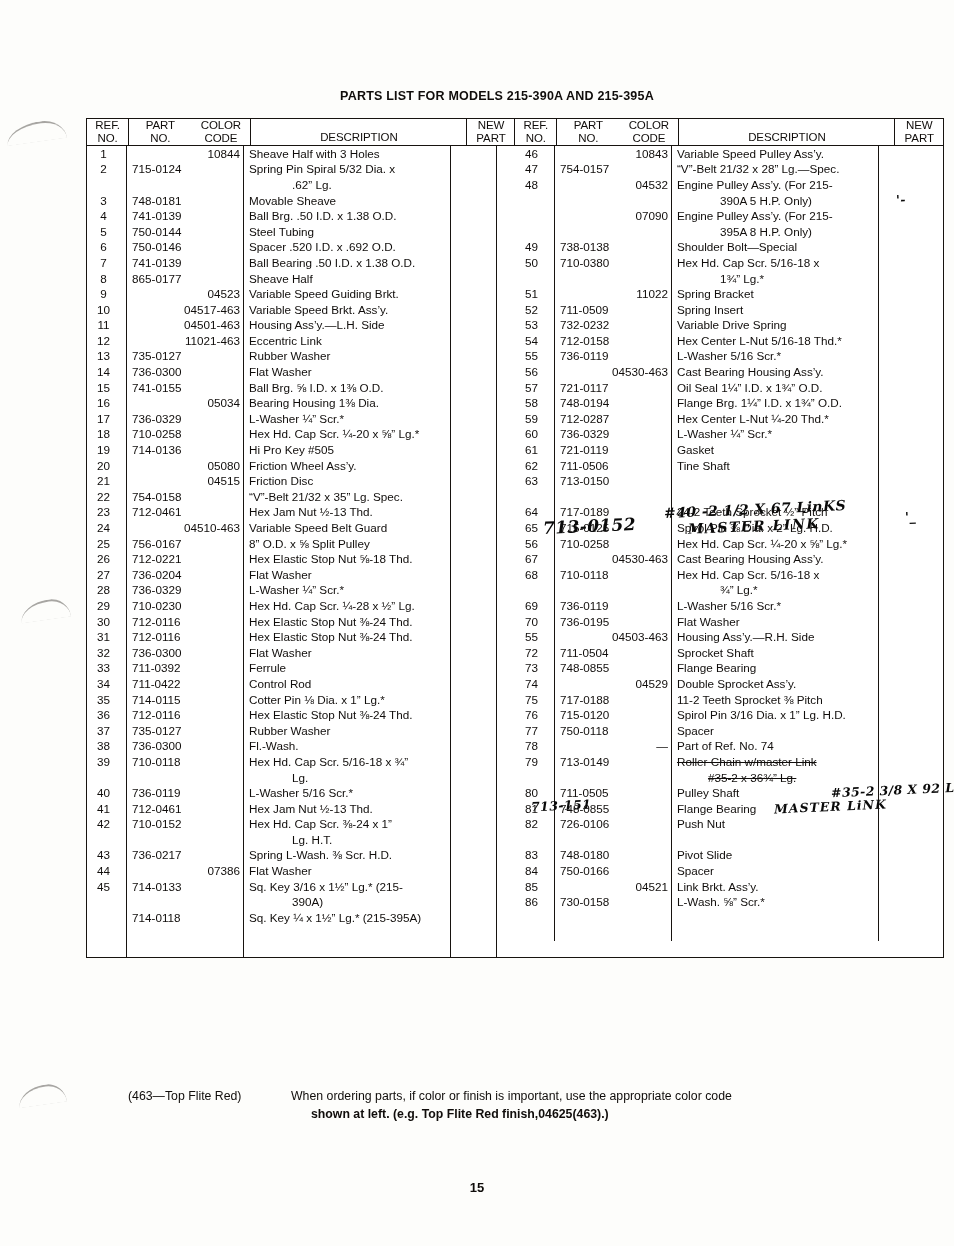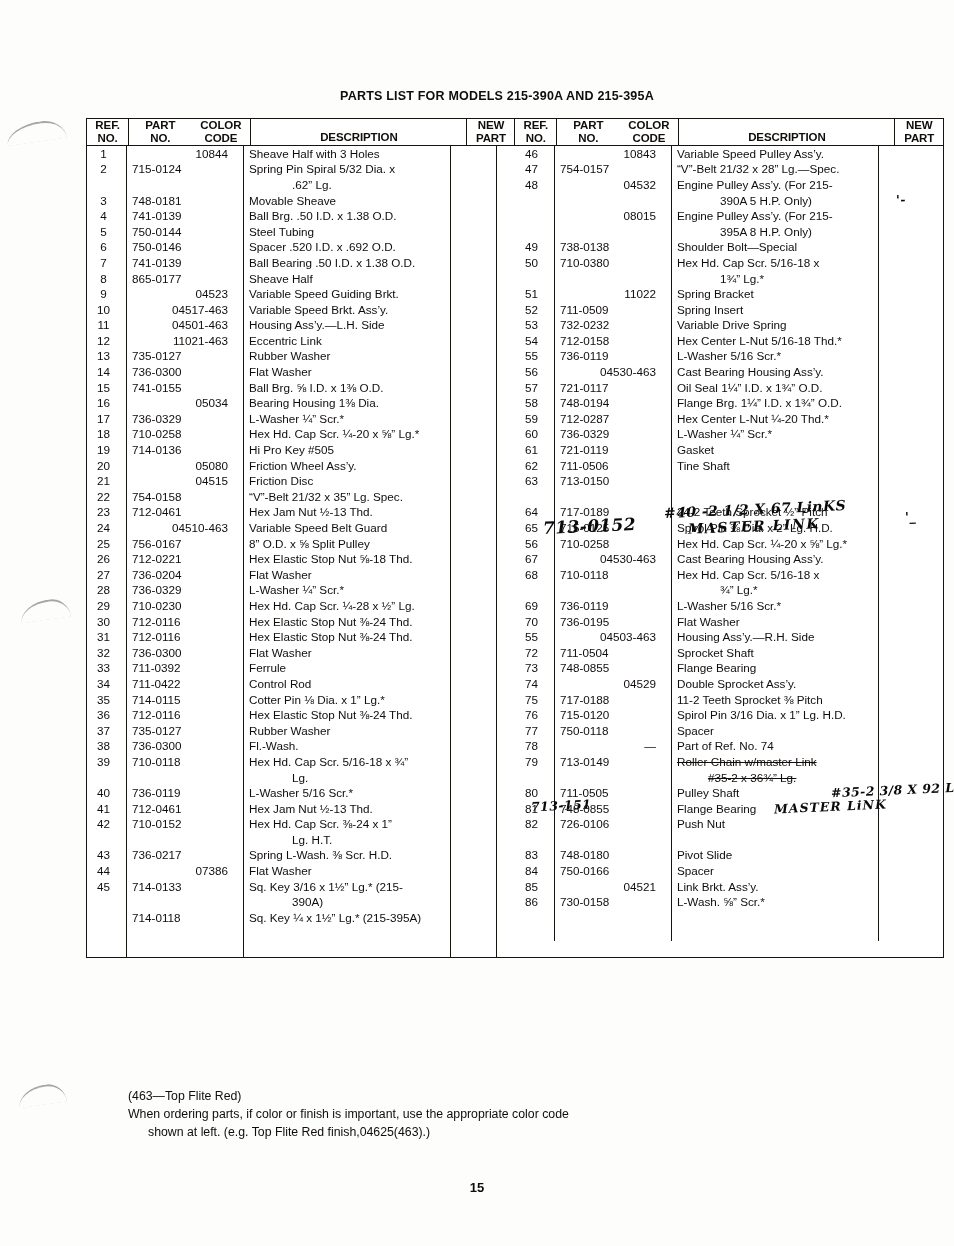--- a/index.html
+++ b/index.html
@@ -46,21 +46,21 @@
     width: 100%;
     table-layout: fixed;
   }
   table.parts th, table.parts td {
     padding: 0;
     vertical-align: top;
   }
   .hdr th {
     border-bottom: 1.5px solid #17130f;
     font-size: 11.5px;
-    font-weight: bold;
+    font-weight: normal;
     text-align: center;
     line-height: 1.12;
     padding: 3px 0 4px 0;
     letter-spacing: -0.1px;
   }
   .vline-r { border-right: 1.2px solid #17130f; }
   .vline-r-thick { border-right: 1.6px solid #17130f; }
 
   
   col.c-ref   { width: 40px; }
@@ -73,21 +73,21 @@
     font-size: 11.7px;
     line-height: 15.6px;
   }
   .r {
     height: 15.6px;
     white-space: nowrap;
     overflow: visible;
   }
   .ref  { text-align: center; padding-right: 6px; }
   .pn   { text-align: left; padding-left: 5px; }
-  .pn.wide { text-align: right; padding-right: 15px; }
+  .pn.wide { text-align: right; padding-right: 3px; }
   .de   { text-align: left; padding-left: 5px; }
   .de.indent { padding-left: 48px; }
   .de.indent2 { padding-left: 36px; }
 
   .sect {
     display: grid;
     grid-template-columns: 40px 117px 207px 46px;
   }
   .sect > div { overflow: visible; }
   .col-ref { border-right: 1.2px solid #17130f; }
@@ -122,25 +122,24 @@
   .footnote .l2 { display: block; }
 
   .colornote {
     position: absolute;
     left: 128px;
     top: 1087px;
     width: 790px;
     font-size: 12.3px;
     line-height: 18px;
     display: flex;
-    flex-direction: column;
   }
   .colornote .lab { width: 163px; flex: none; }
   .colornote .txt { flex: 1; }
-  .colornote .txt .l2 { display: block; padding-left: 20px; }
+  .colornote .txt .l2 { display: block; padding-left: 20px; font-weight: bold; }
 
   .pageno {
     position: absolute;
     left: 0; right: 0;
     top: 1180px;
     text-align: center;
     font-size: 13px;
     font-weight: bold;
   }
 
@@ -566,21 +565,21 @@
                   <div class="r col-new"></div>
                 </div>
                 <div class="sect">
                   <div class="r ref col-ref"></div>
                   <div class="r col-pnc pn"></div>
                   <div class="r de col-desc indent">390A 5 H.P. Only)</div>
                   <div class="r col-new"></div>
                 </div>
                 <div class="sect">
                   <div class="r ref col-ref"></div>
-                  <div class="r col-pnc pn wide">08015</div>
+                  <div class="r col-pnc pn wide">07090</div>
                   <div class="r de col-desc">Engine Pulley Ass’y. (For 215-</div>
                   <div class="r col-new"></div>
                 </div>
                 <div class="sect">
                   <div class="r ref col-ref"></div>
                   <div class="r col-pnc pn"></div>
                   <div class="r de col-desc indent">395A 8 H.P. Only)</div>
                   <div class="r col-new"></div>
                 </div>
                 <div class="sect">

